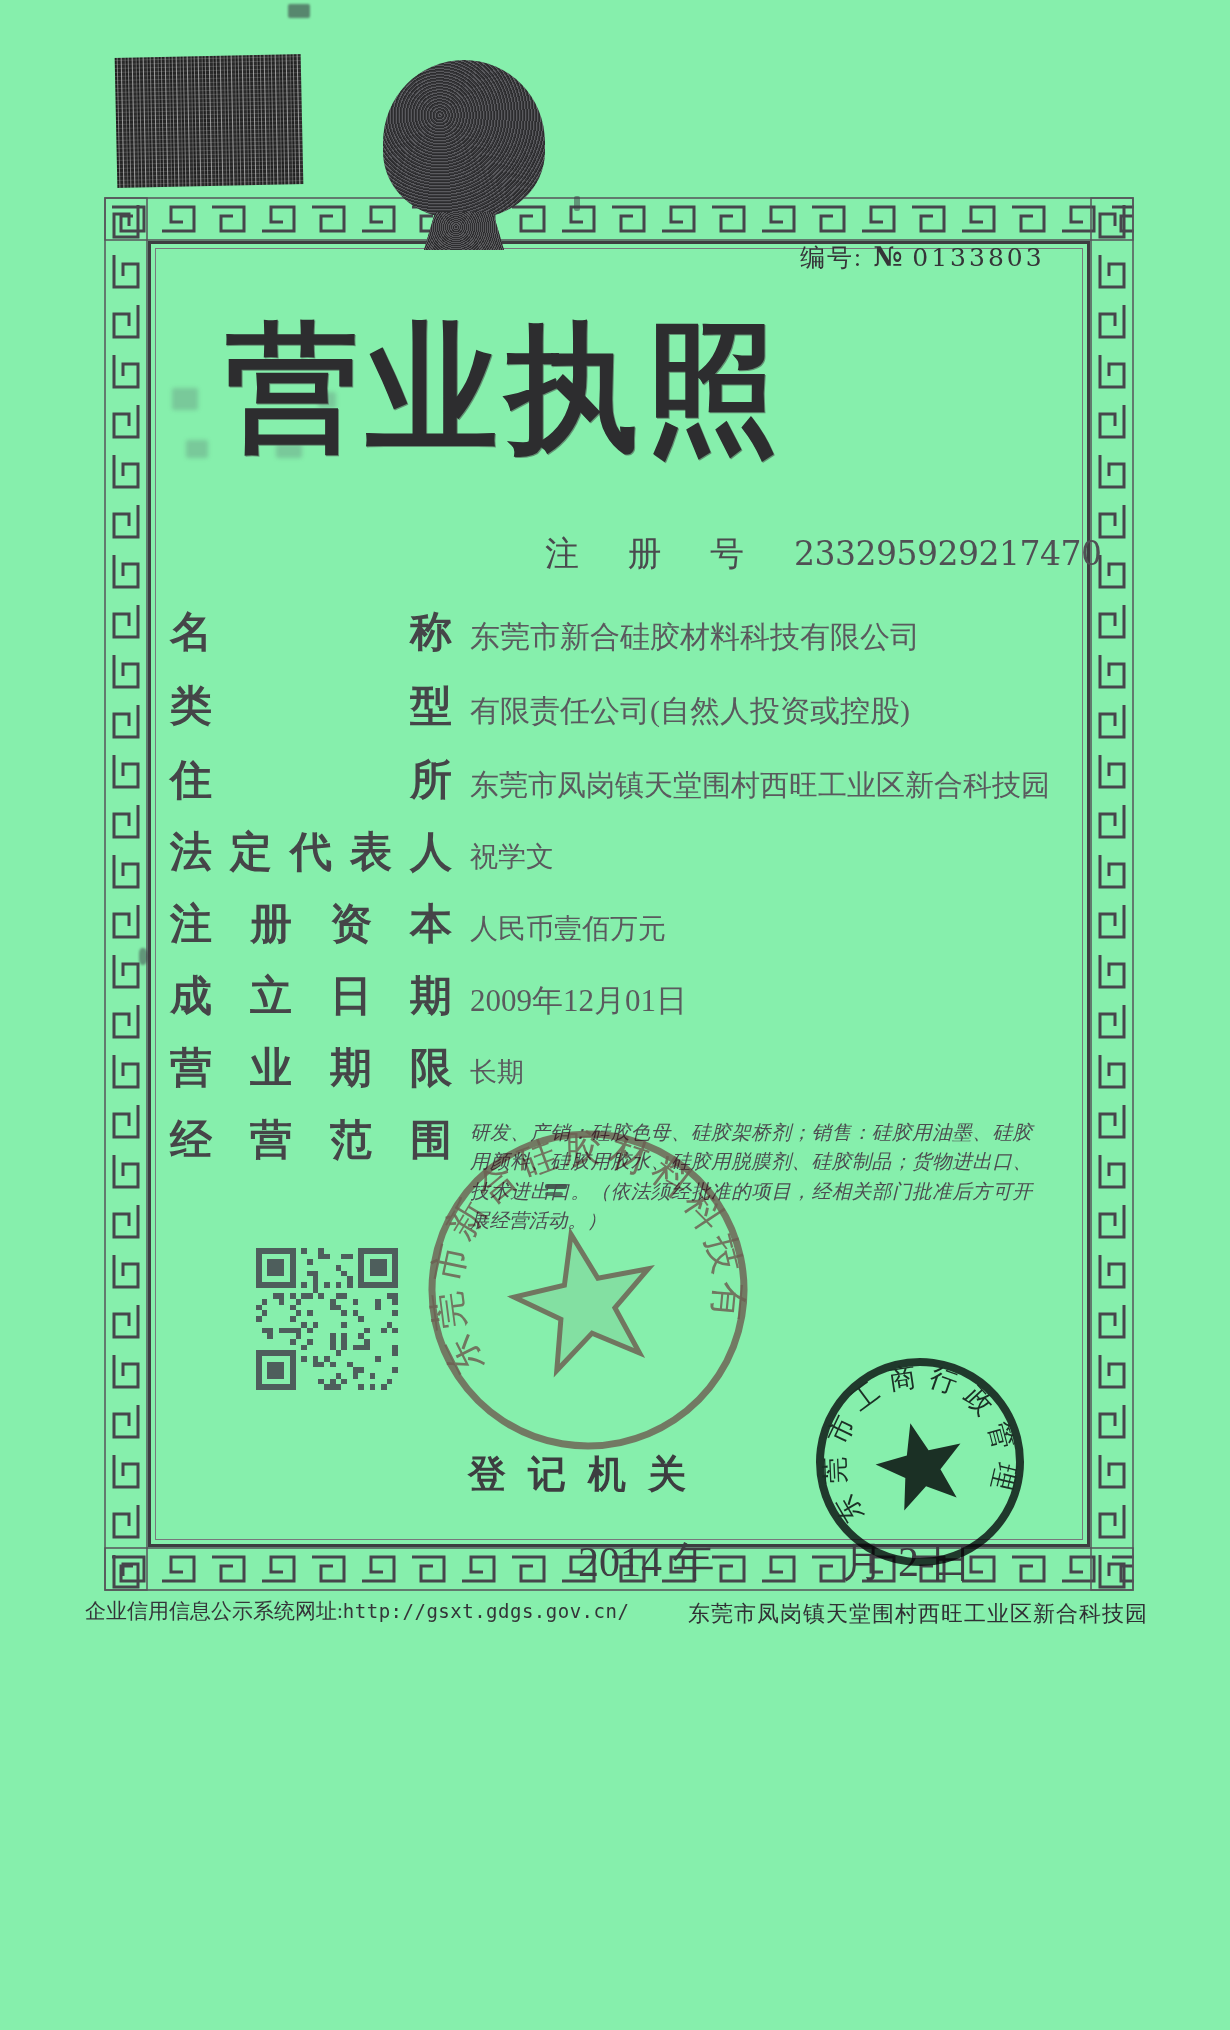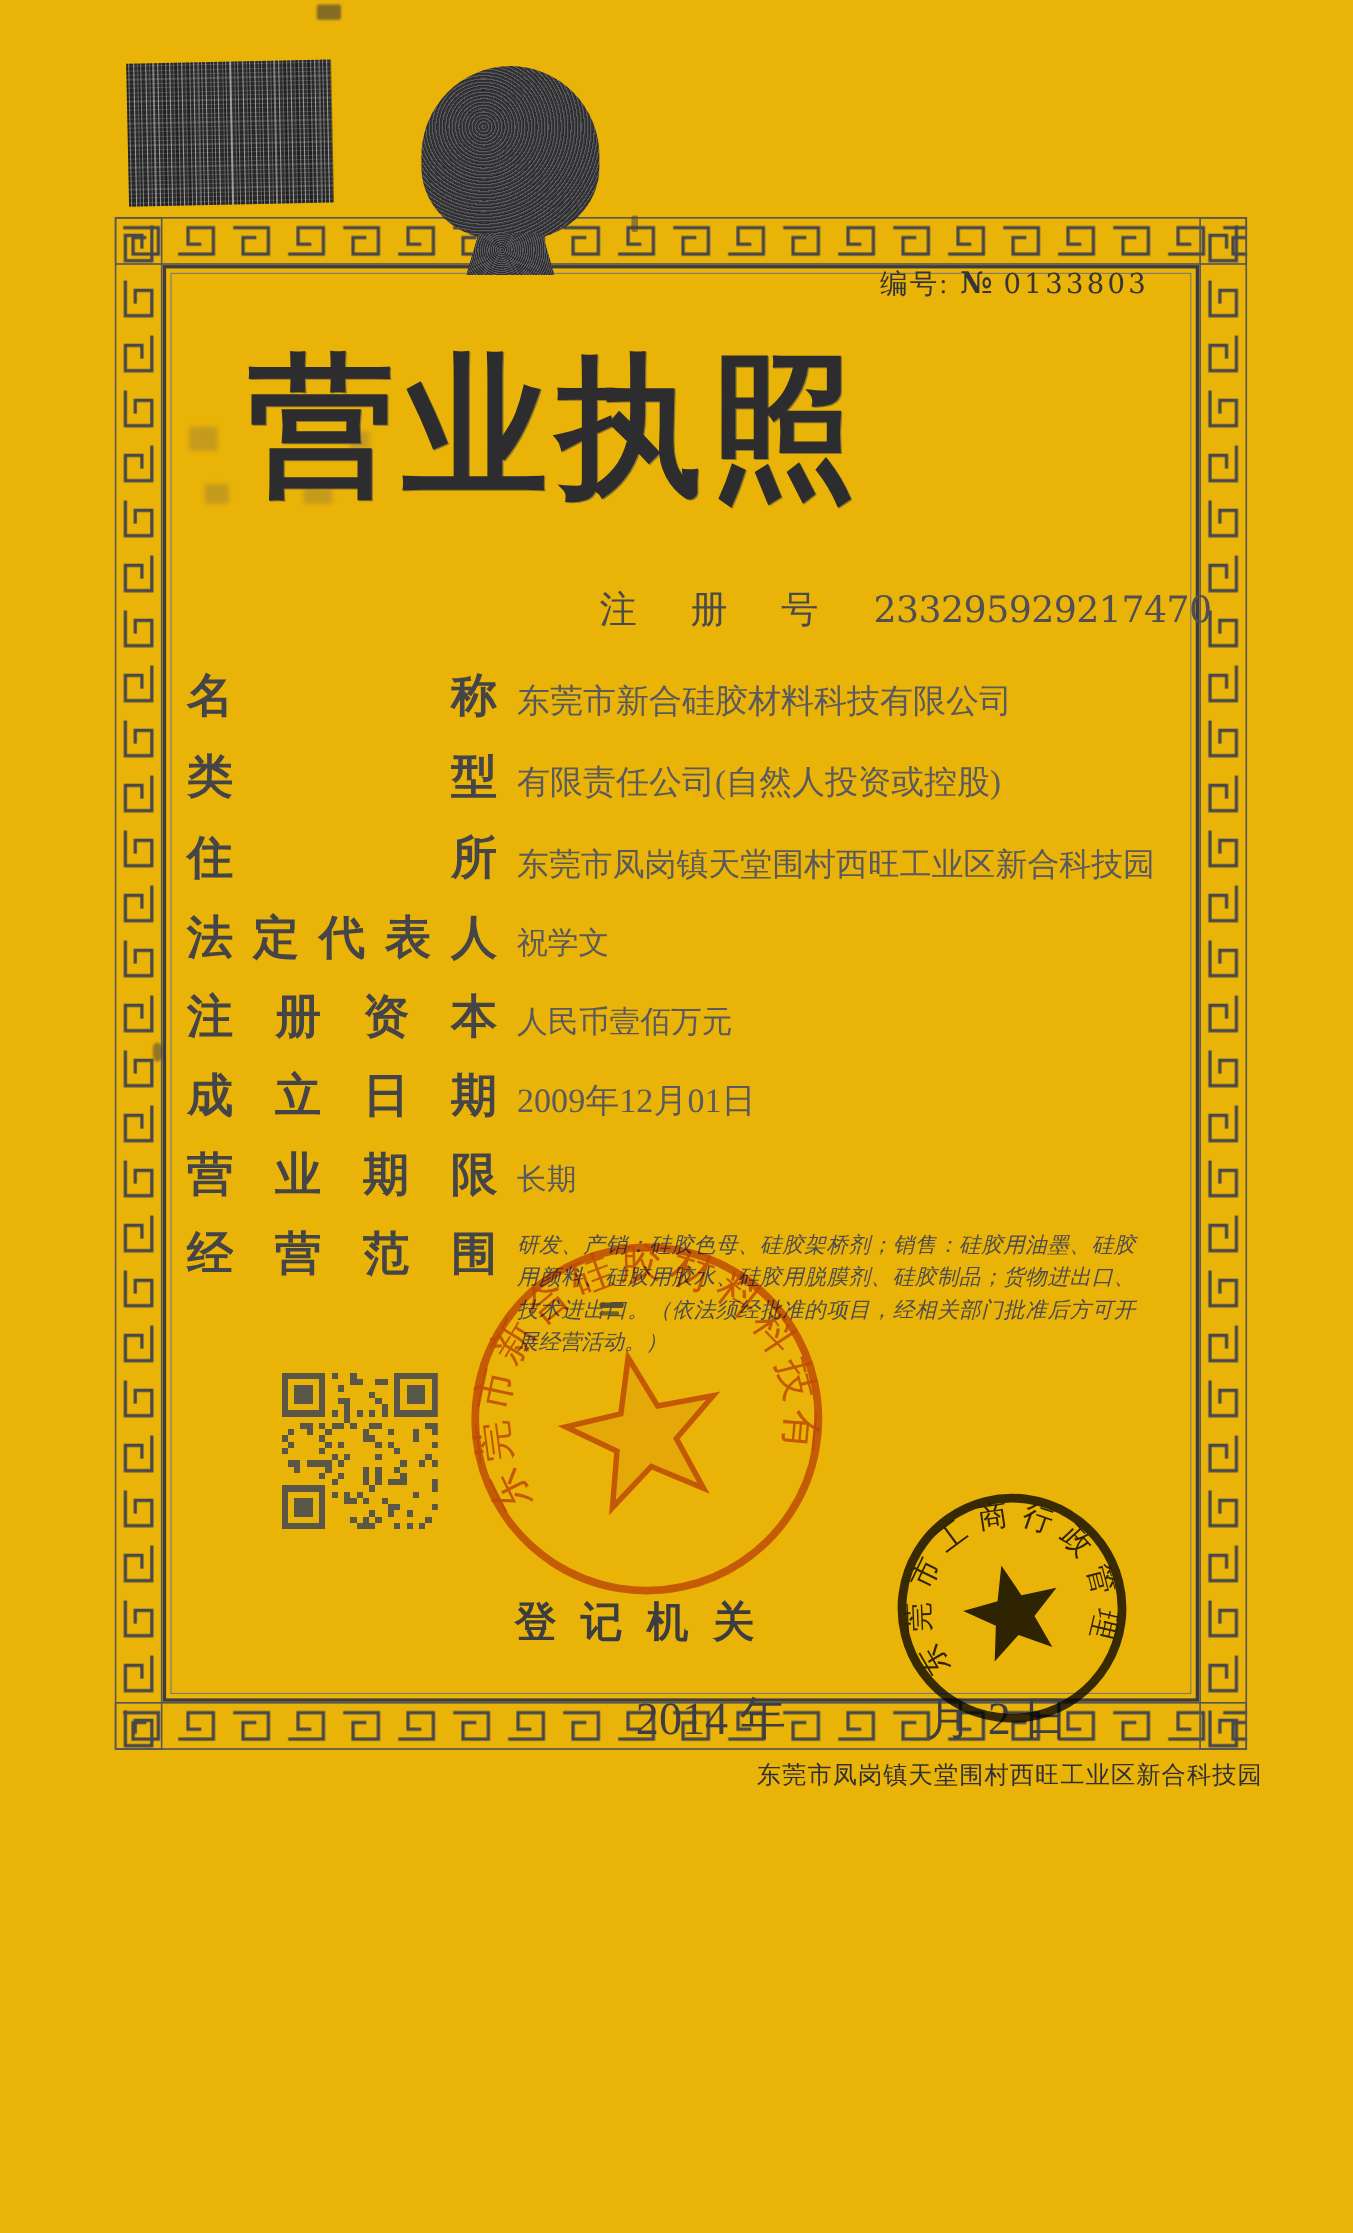--- a/index.html
+++ b/index.html
@@ -1,18 +1,18 @@
 <!DOCTYPE html>
 <html><head>
 <meta charset="utf-8">
 <style>
   html,body{margin:0;padding:0;}
   body{width:1230px;height:2030px;background:#ffffff;position:relative;overflow:hidden;
        font-family:"Liberation Serif",serif;color:#3a3a3a;}
-  .canvas{position:absolute;inset:0;background:#eab308;}
+  .canvas{position:absolute;inset:0;background:#86efac;}
 
   
   .barcode{position:absolute;left:116px;top:56px;width:186px;height:130px;
     background:repeating-linear-gradient(90deg,#161616 0 2px,#7a7a7a 2px 3px,#1d1d1d 3px 6px,#9a9a9a 6px 7px,#242424 7px 10px,#5a5a5a 10px 11px);
     transform:rotate(-1.2deg);filter:blur(.4px) contrast(.92);z-index:6;}
   .barcode:after{content:"";position:absolute;inset:0;
     background:repeating-linear-gradient(0deg,transparent 0 3px,rgba(255,255,255,.16) 3px 4px);}
   .emblem{position:absolute;left:383px;top:60px;width:162px;height:190px;z-index:6;filter:blur(.5px);}
   .emblem-head{position:absolute;left:0;top:0;width:162px;height:158px;
     border-radius:50% 50% 44% 44%/52% 52% 42% 42%;
@@ -244,20 +244,23 @@
       <defs>
           <path id="arcB" d="M -64 41 A 76 76 0 1 1 64 41" fill="none"></path>
         </defs>
       <text fill="#232327" font-size="27" letter-spacing="10" font-family="Liberation Serif,serif">
         <textPath href="#arcB" xlink:href="#arcB" startOffset="1%">东莞市工商行政管理局</textPath>
       </text>
       <polygon points="0,-46 11.2,-15.4 43.7,-14.2 18.1,5.9 27,37.2 0,19 -27,37.2 -18.1,5.9 -43.7,-14.2 -11.2,-15.4" transform="translate(0,6)" fill="#232327"></polygon>
     </g>
   </svg>
 
+  <div class="footer-left">
+    <span>企业信用信息公示系统网址:</span><span class="url">http://gsxt.gdgs.gov.cn/</span>
+  </div>
   <div class="footer-right">东莞市凤岗镇天堂围村西旺工业区新合科技园</div>
 
   <div class="smudge sm1"></div>
   <div class="smudge sm2"></div>
   <div class="smudge sm3"></div>
   <div class="smudge sm4"></div>
   <div class="smudge sm5"></div>
   <div class="smudge sm6"></div>
   <div class="smudge sm7"></div>
   <div class="smudge scope-mark"></div>

